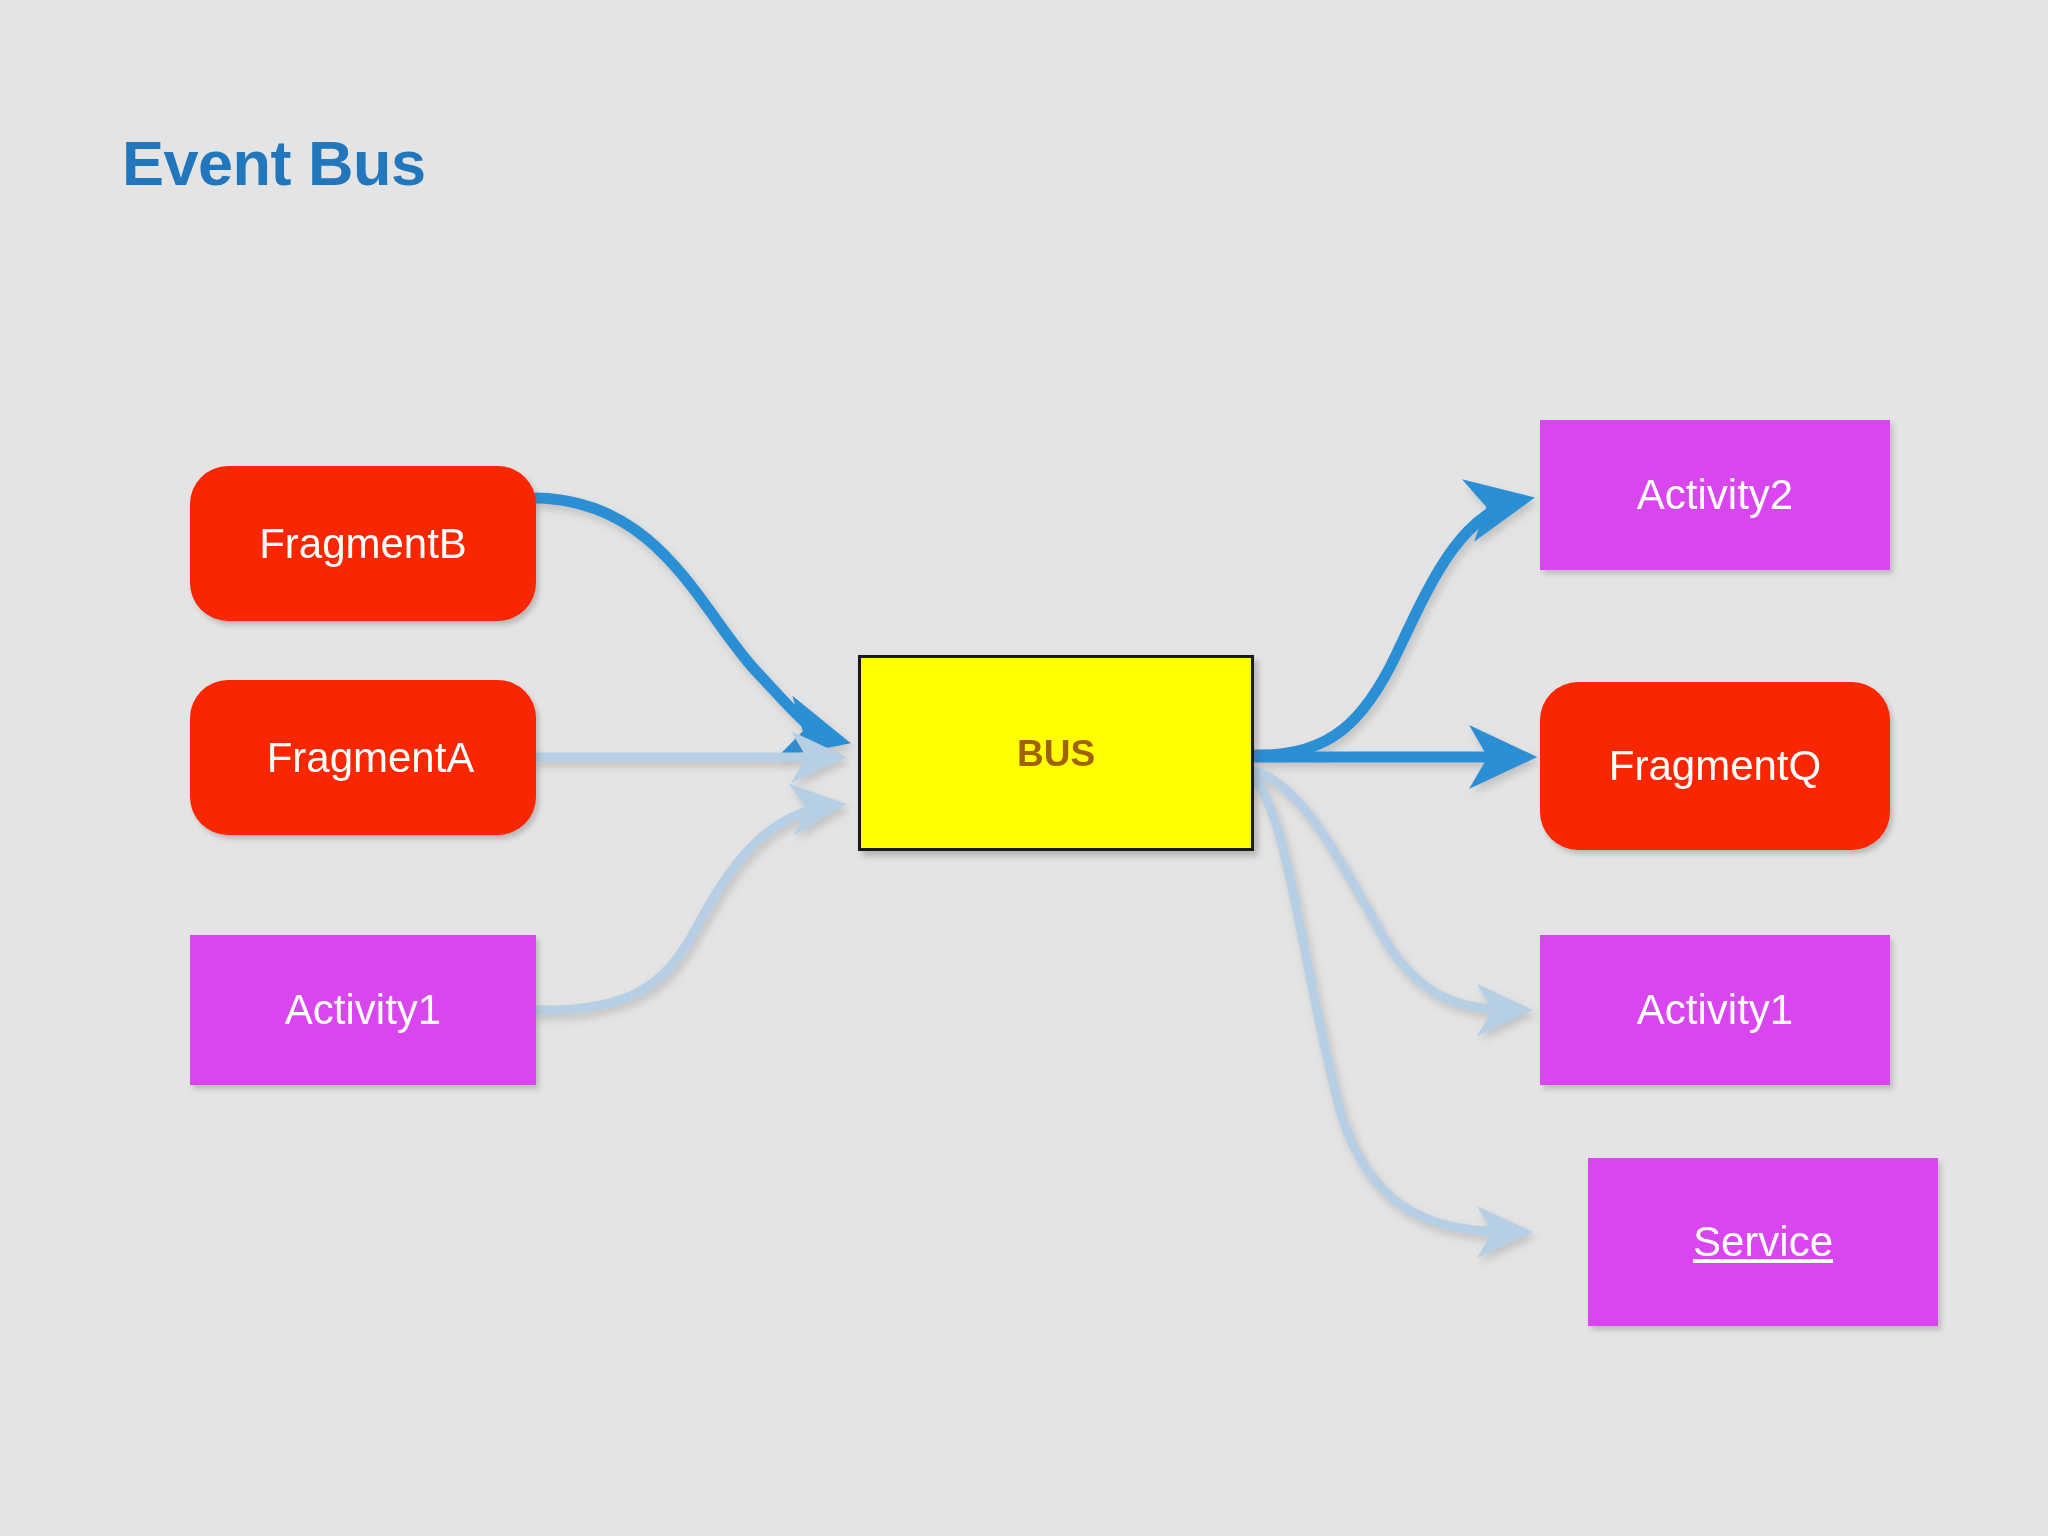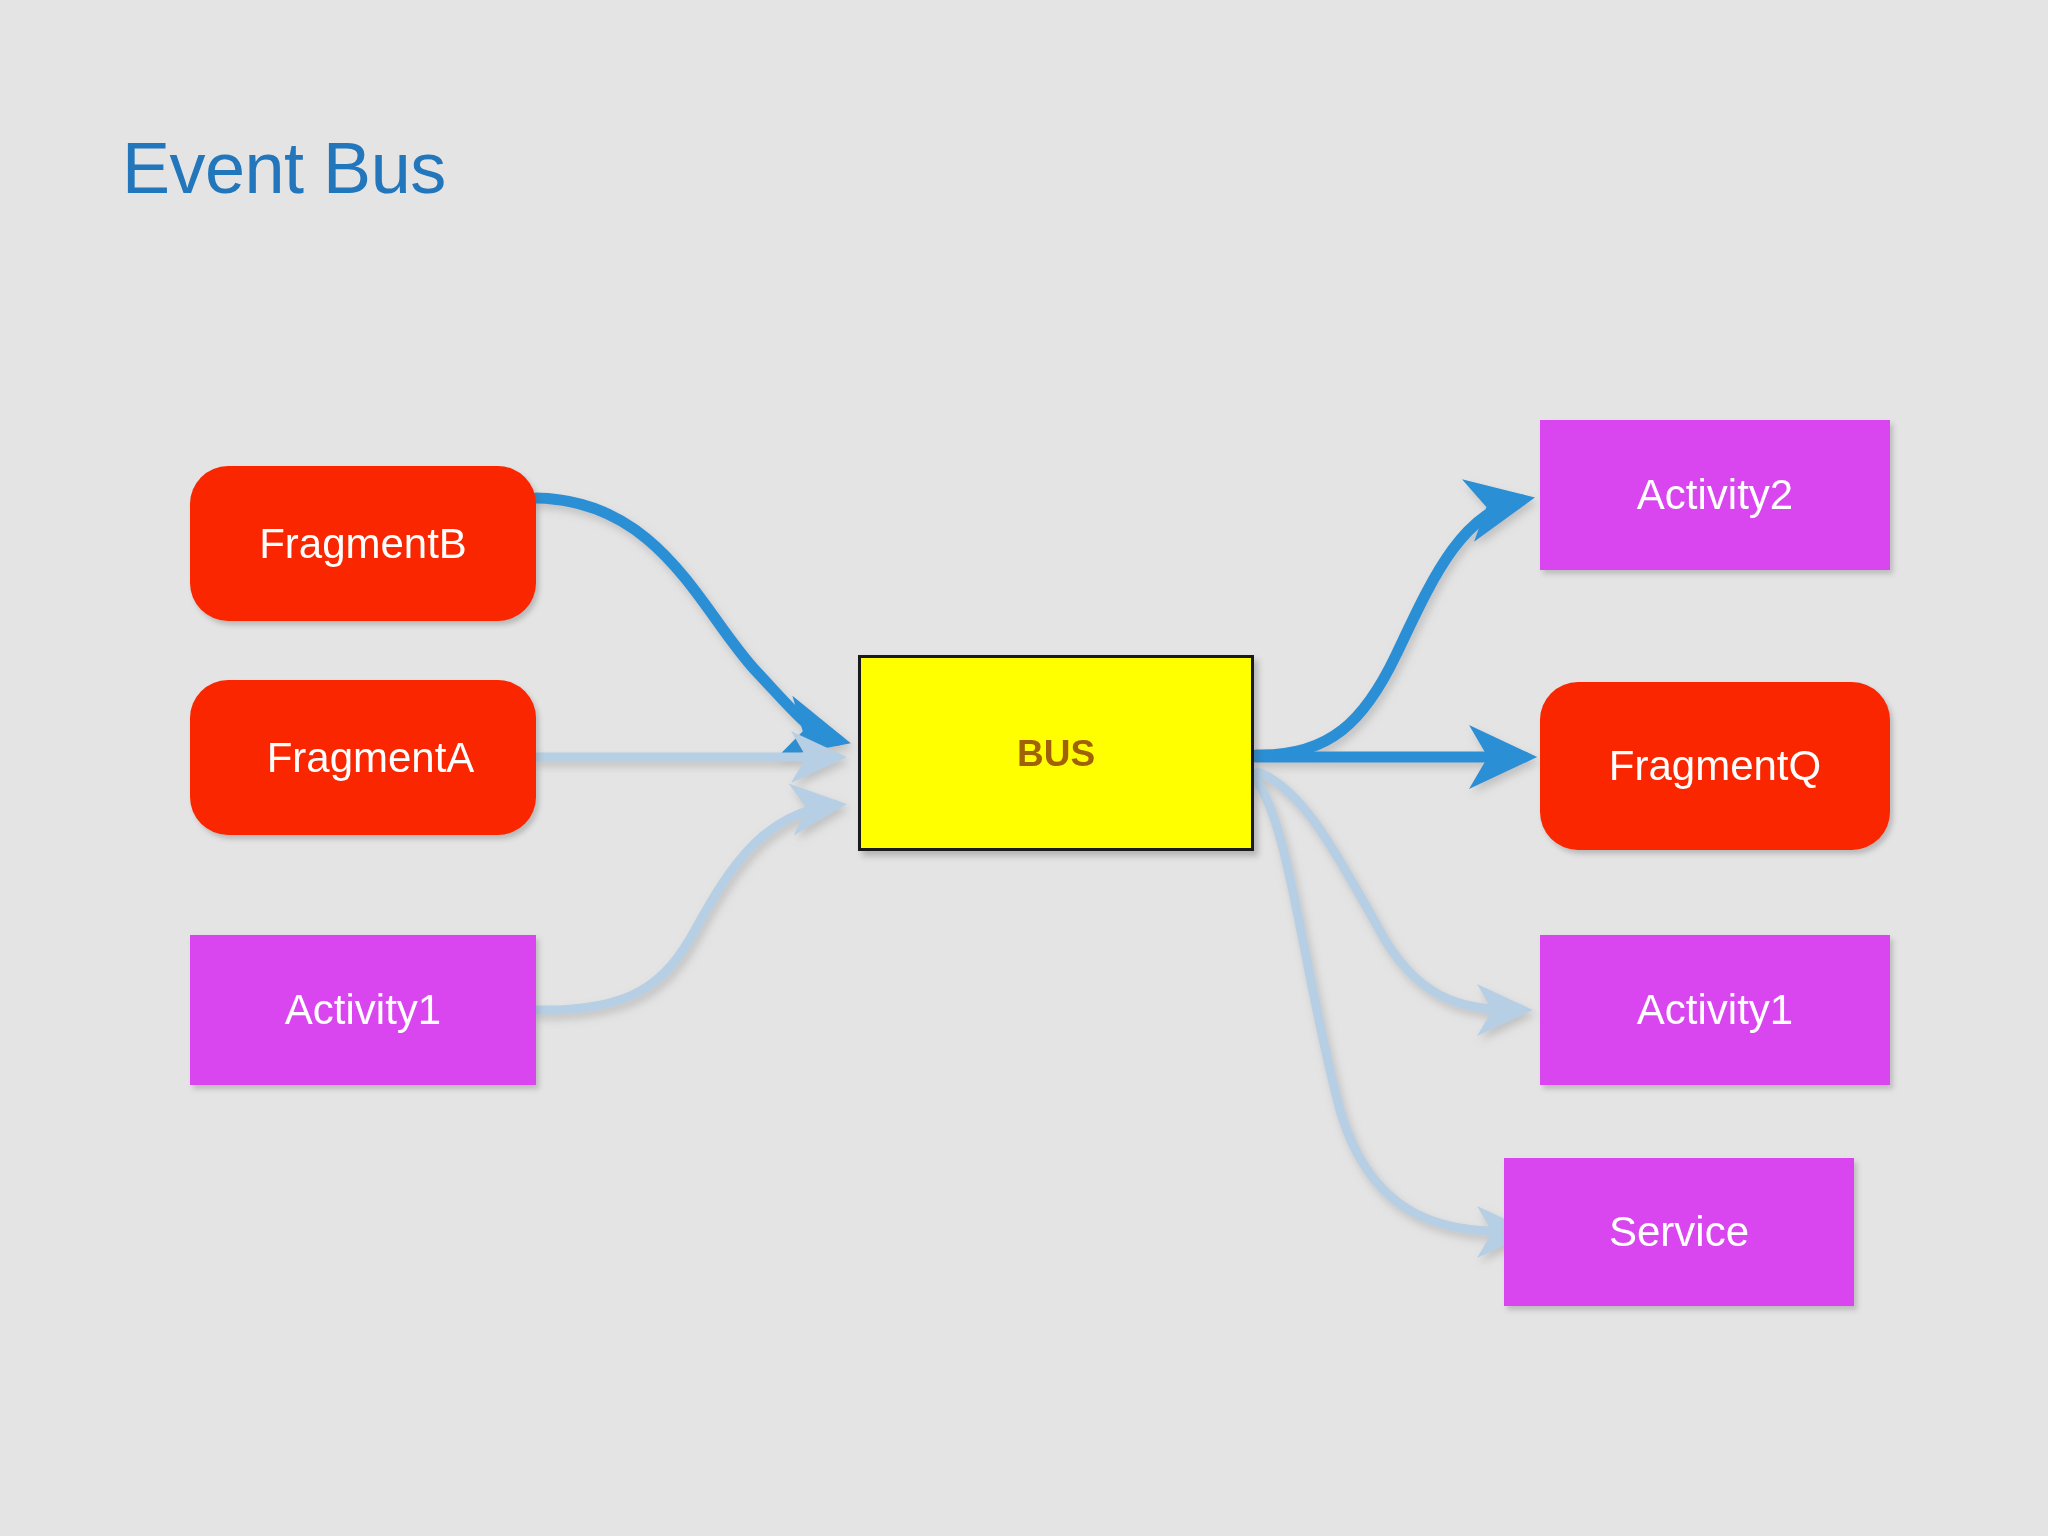--- a/index.html
+++ b/index.html
@@ -16,22 +16,22 @@
   #slide {
     position: relative;
     width: 2048px;
     height: 1536px;
     background: #e4e4e4;
   }
   #title {
     position: absolute;
     left: 122px;
     top: 132px;
-    font-size: 72px;
-    font-weight: normal;
+    font-size: 63px;
+    font-weight: bold;
     color: #2176bc;
     letter-spacing: -0.5px;
     line-height: 1;
     white-space: nowrap;
   }
   #arrow-layer {
     position: absolute;
     left: 0;
     top: 0;
     width: 2048px;
@@ -70,21 +70,21 @@
   
   #node-fragmentb { left: 190px; top: 420px; width: 346px; height: 155px; margin-top: 46px; }
   #node-fragmenta { left: 190px; top: 680px; width: 346px; height: 155px; padding-left: 15px; }
   #node-activity1-left { left: 190px; top: 935px; width: 346px; height: 150px; }
   
   #node-bus { left: 858px; top: 655px; width: 396px; height: 196px; }
   
   #node-activity2 { left: 1540px; top: 420px; width: 350px; height: 150px; }
   #node-fragmentq { left: 1540px; top: 682px; width: 350px; height: 168px; }
   #node-activity1-right { left: 1540px; top: 935px; width: 350px; height: 150px; }
-  #node-service { left: 1504px; top: 1158px; width: 350px; height: 148px; }
+  #node-service { left: 1588px; top: 1158px; width: 350px; height: 168px; text-decoration: underline; }
 </style>
 </head>
 <body>
 
 <div id="slide">
 
   <div id="title">Event Bus</div>
 
   <svg id="arrow-layer" viewBox="0 0 2048 1536" width="2048" height="1536" xmlns="http://www.w3.org/2000/svg">
     <defs>

